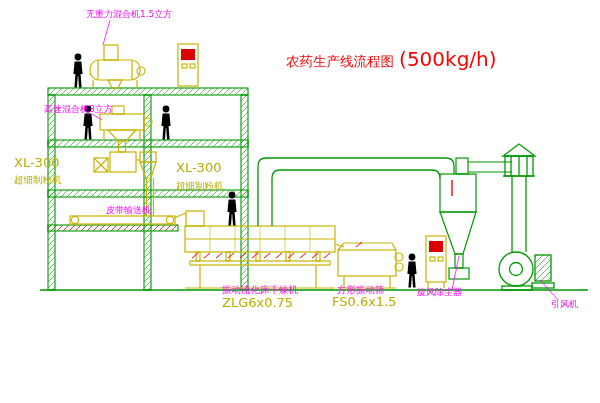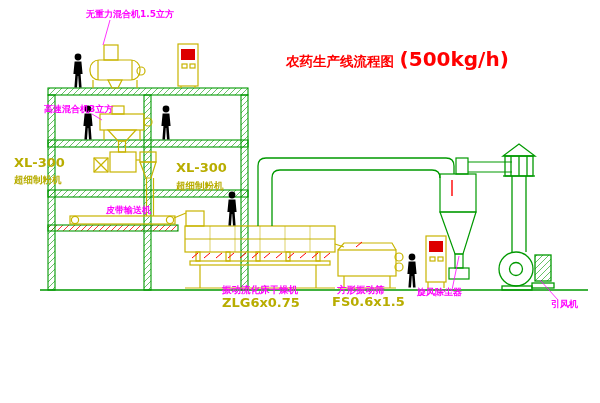--- a/index.html
+++ b/index.html
@@ -1,17 +1,17 @@
 <!DOCTYPE html>
 <html><head>
 <meta charset="utf-8">
 <style>
   html,body{margin:0;padding:0;background:#fff;}
   #stage{position:relative;width:600px;height:403px;background:#ffffff;overflow:hidden;
-         font-family:"DejaVu Sans",sans-serif;font-weight:bold;}
+         font-family:"DejaVu Sans",sans-serif;}
   svg{position:absolute;left:0;top:0;}
   text{font-family:"DejaVu Sans",sans-serif;}
   .mag{fill:#ff00ff;}
   .yel{fill:#b8ad00;}
   .red{fill:#ff0000;}
 </style>
 </head>
 <body>
 
 <div id="stage">

